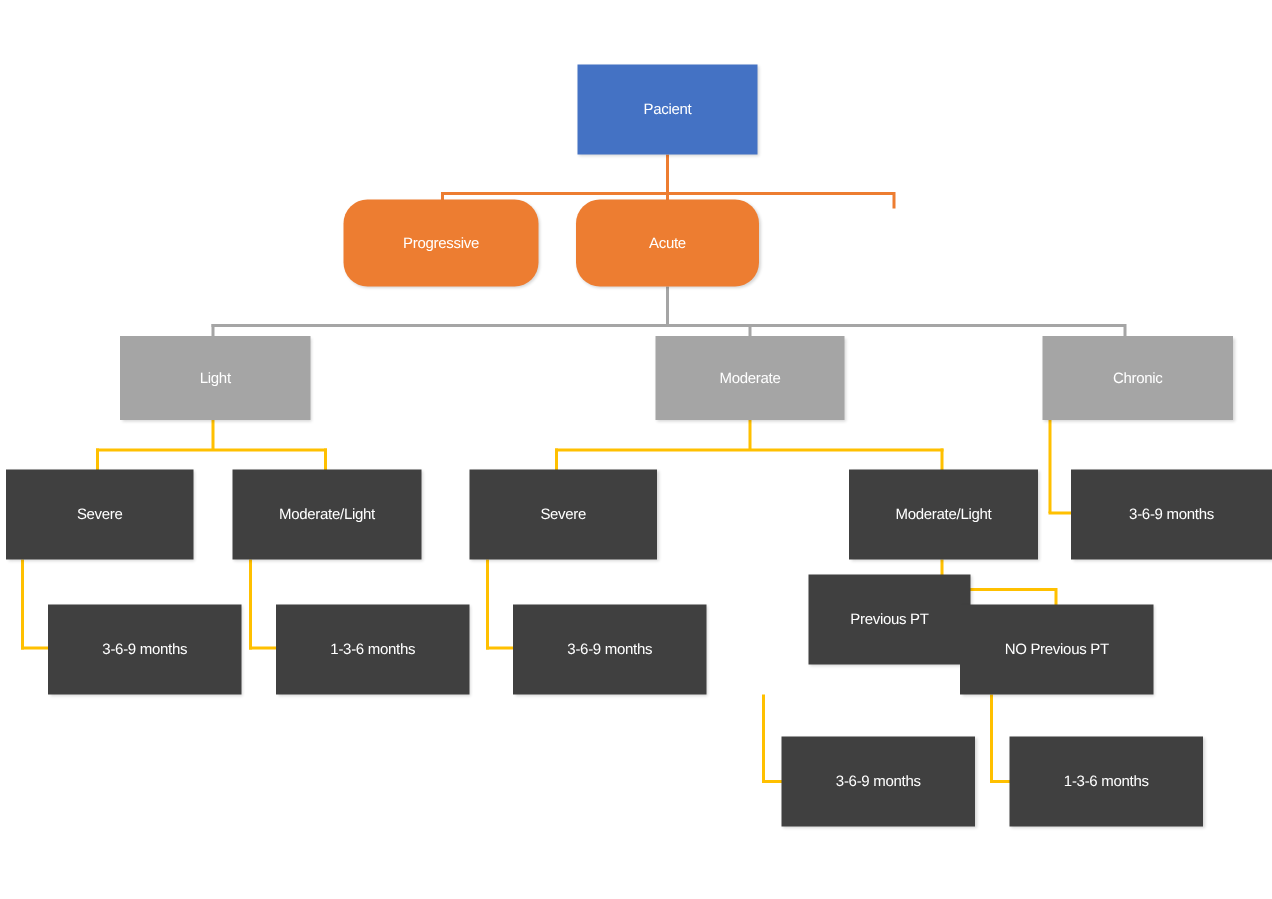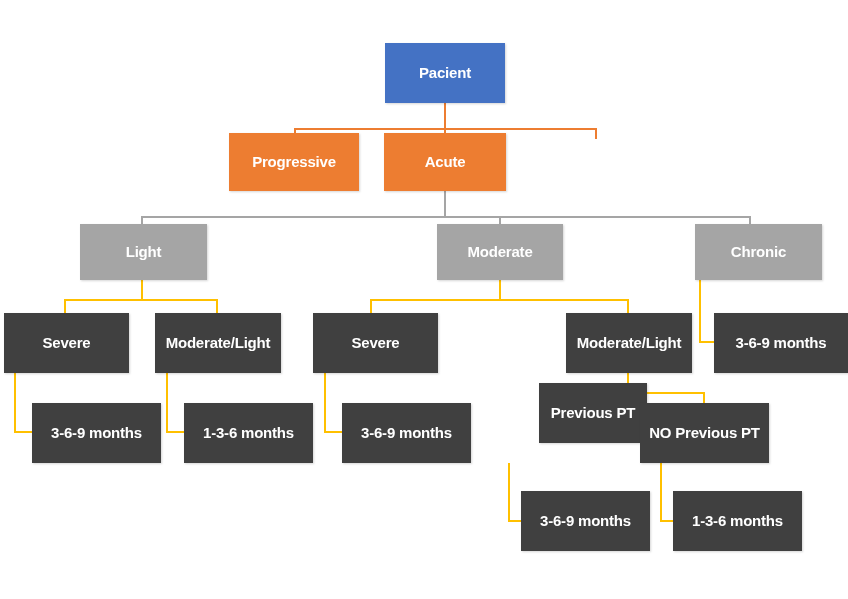--- a/index.html
+++ b/index.html
@@ -15,31 +15,31 @@
     overflow: hidden;
     font-family: "Liberation Sans", sans-serif;
   }
   .node {
     position: absolute;
     box-sizing: border-box;
     display: flex;
     align-items: center;
     justify-content: center;
     color: #ffffff;
-    font-size: 15px;
-    font-weight: 700;
+    font-size: 10px;
+    font-weight: 400;
     text-align: center;
     letter-spacing: -0.2px;
     line-height: 1.1;
     white-space: nowrap;
     z-index: 2;
     box-shadow: 1px 1px 2px rgba(0,0,0,0.16);
   }
   .node.root   { background: #4472C4; }
-  .node.phase  { background: #ED7D31; }
+  .node.phase  { background: #ED7D31; border-radius: 16px; }
   .node.stage  { background: #A5A5A5; }
   .node.leaf   { background: #404040; }
 
   .conn {
     position: absolute;
     z-index: 1;
   }
   .conn.v { width: 2px; }
   .conn.h { height: 2px; }
   .conn.c-root  { background: #ED7D31; }

